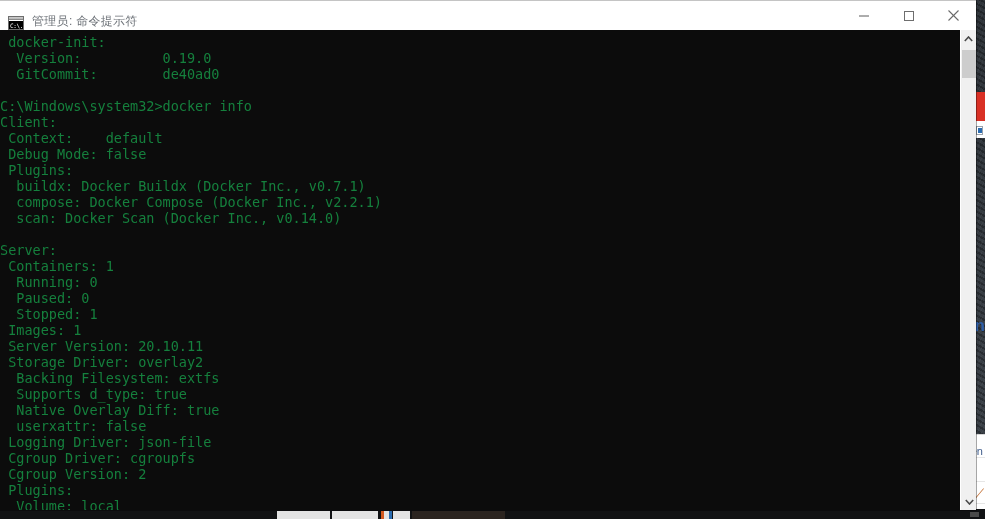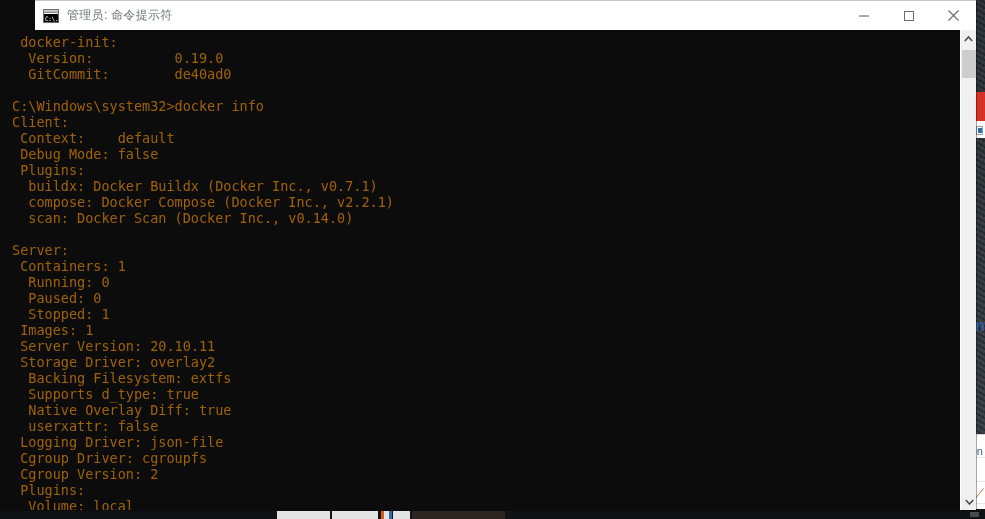--- a/index.html
+++ b/index.html
@@ -72,21 +72,21 @@
     display: flex; flex-direction: column;
     box-shadow: 0 0 0 1px rgba(0,0,0,.35);
   }
 
   
   #titlebar {
     position: relative;
     height: 30px; flex: 0 0 30px;
     background: #ffffff;
     border-top: 1px solid #c4c4c4;
-    display: flex; align-items: center; margin-left: 35px;
+    display: flex; align-items: flex-end;
   }
   #cmd-icon {
     width: 16px; height: 14px; margin-left: 8px; margin-right: 8px;
     background: #ffffff;
     border: 1px solid #6e6e6e;
     position: relative; flex: 0 0 auto;
   }
   #cmd-icon .bar {
     position: absolute; left: 0; top: 0; right: 0; height: 3px;
     background: linear-gradient(180deg,#cfcfcf,#b4b4b4);
@@ -113,22 +113,22 @@
   #btn-max  { right: 45px; }
   #btn-close{ right: 0px; }
 
   
   #console-area {
     position: relative; flex: 1 1 auto; display: flex; min-height: 0;
     background: #0c0c0c;
   }
   #console-text {
     flex: 1 1 auto;
-    padding: 12px; margin: 0;
-    color: #a16207;
+    padding: 0; margin: 0;
+    color: #15803d;
     background: #0c0c0c;
     font-family: "DejaVu Sans Mono", monospace;
     font-size: 13.5px;
     line-height: 16px;
     letter-spacing: 0px;
     white-space: pre;
     overflow: hidden;
     padding-top: 4px;
   }
 

